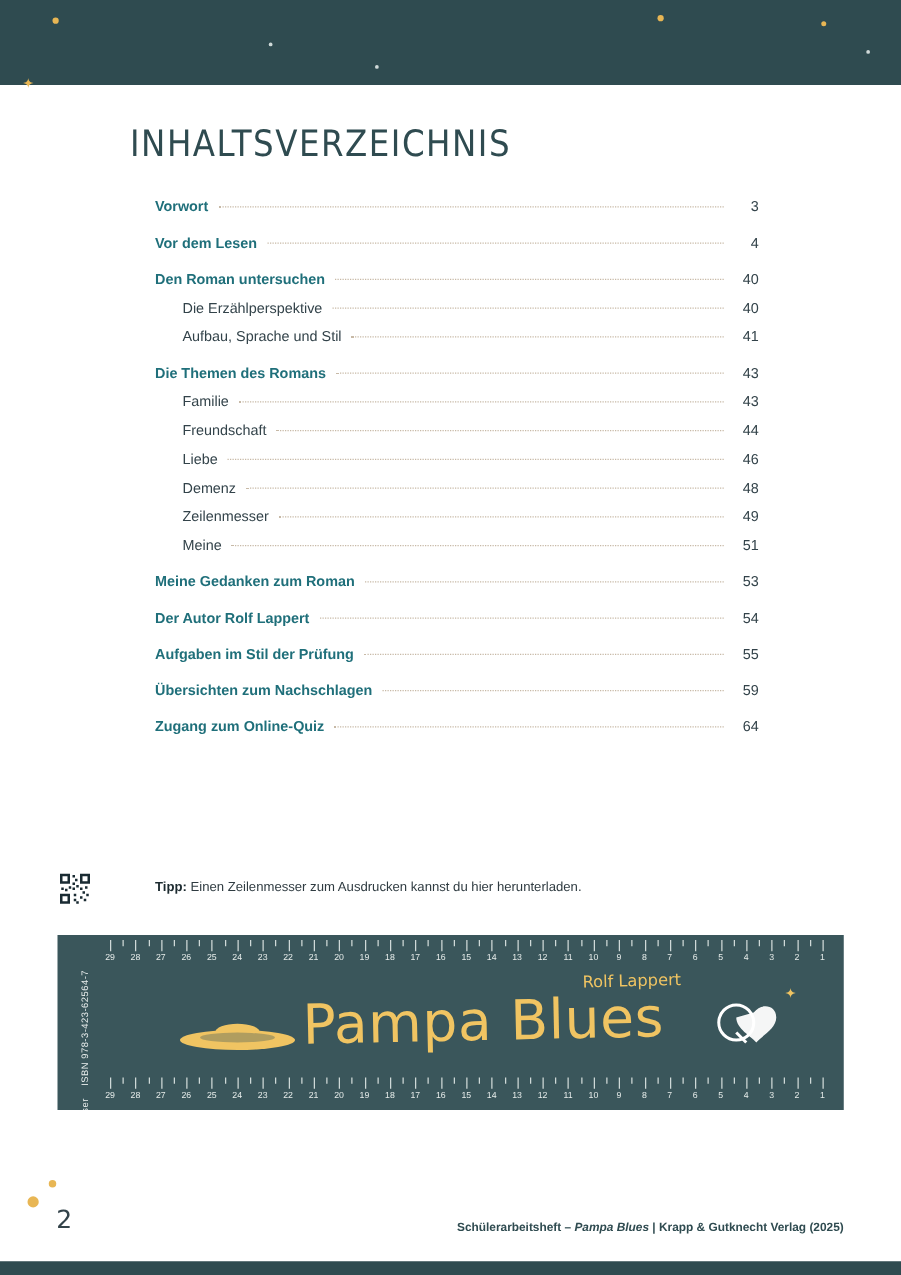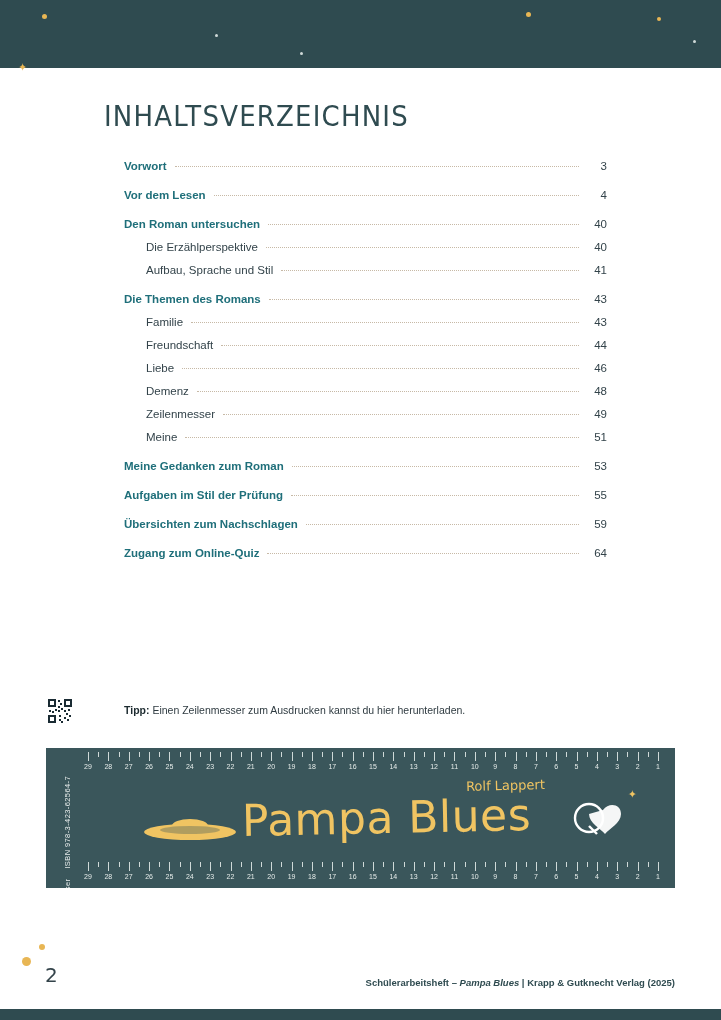--- a/index.html
+++ b/index.html
@@ -339,20 +339,25 @@
     <span class="toc-leader"></span>
     <span class="toc-page">51</span>
   </div>
 
   <div class="toc-row level1">
     <span class="toc-label">Meine Gedanken zum Roman</span>
     <span class="toc-leader"></span>
     <span class="toc-page">53</span>
   </div>
 
+  <div class="toc-row level1">
+    <span class="toc-label">Der Autor Rolf Lappert</span>
+    <span class="toc-leader"></span>
+    <span class="toc-page">54</span>
+  </div>
 
   <div class="toc-row level1">
     <span class="toc-label">Aufgaben im Stil der Prüfung</span>
     <span class="toc-leader"></span>
     <span class="toc-page">55</span>
   </div>
 
   <div class="toc-row level1">
     <span class="toc-label">Übersichten zum Nachschlagen</span>
     <span class="toc-leader"></span>

